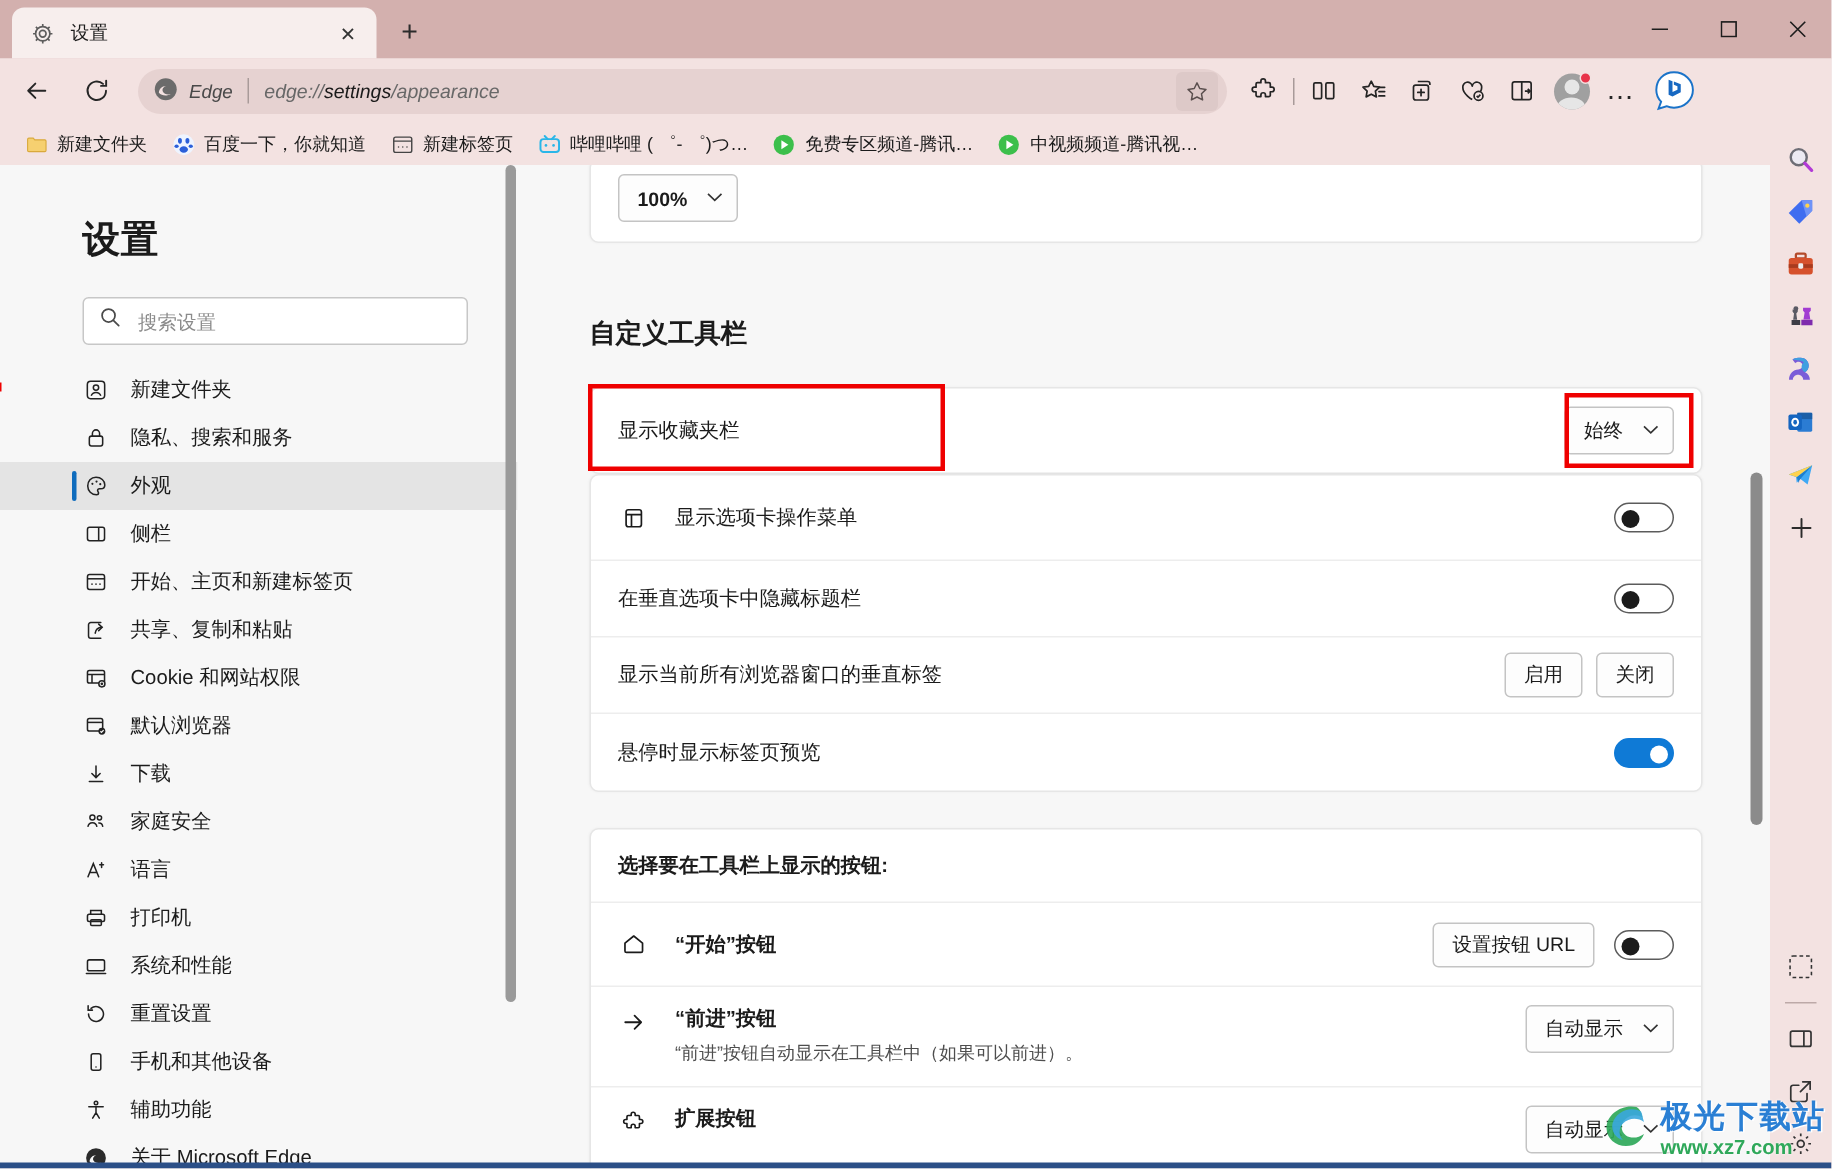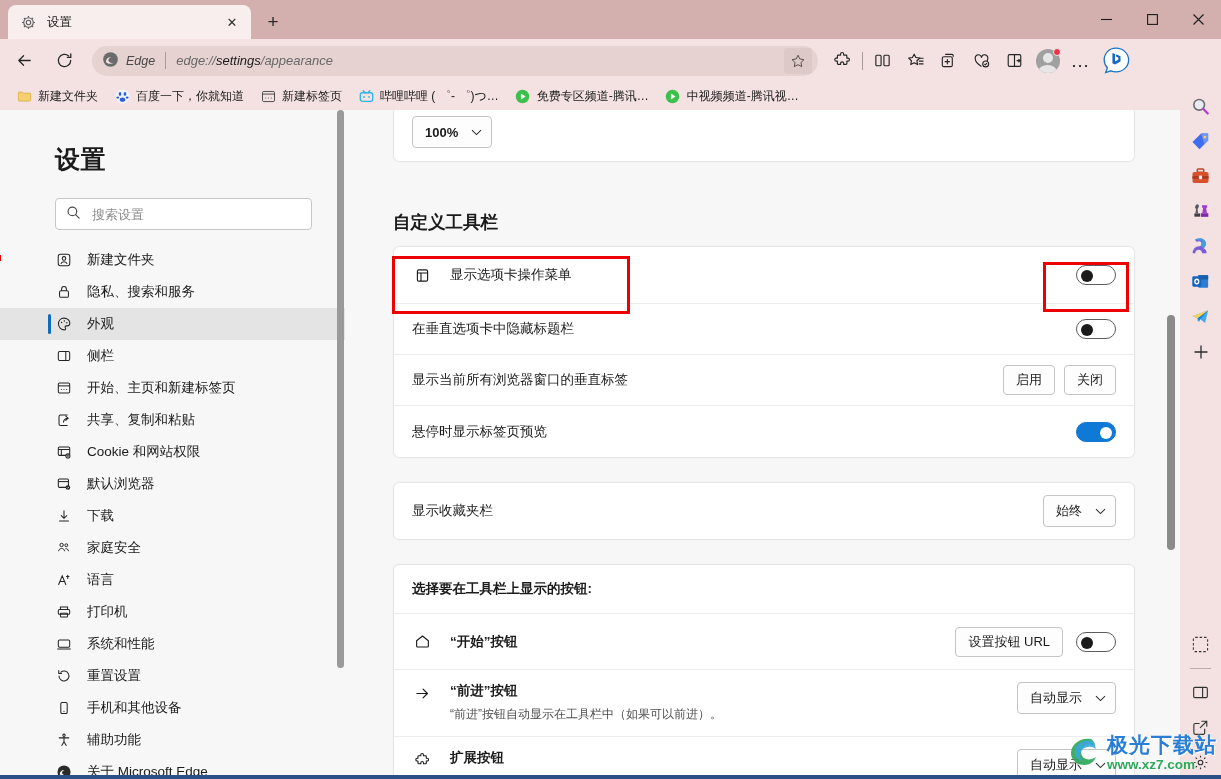--- a/index.html
+++ b/index.html
@@ -661,66 +661,66 @@
               <svg width="11" height="7" viewBox="0 0 11 7" fill="none" stroke="#333" stroke-width="1.1">
                   <path d="M1 1.2l4.5 4.4L10 1.2"></path>
                 </svg>
             </span>
           </div>
         </div>
       </div>
 
       <div class="section-title" style="margin-top:48px;">自定义工具栏</div>
 
-      <div class="card">
-        <div class="row" style="min-height:57px;">
-          <span class="row-icon">
-            <svg width="17" height="17" viewBox="0 0 18 18" fill="none" stroke="#1b1b1b" stroke-width="1.2">
-              <rect x="3.6" y="3" width="10.8" height="12" rx="1.6"></rect>
-                <path d="M3.6 6.4h10.8M7.4 6.4V15"></path>
-            </svg>
-          </span>
-          <span class="row-label">显示选项卡操作菜单</span>
-          <div class="toggle">
-              <div class="knob"></div>
-            </div>
-        </div>
-
-        <div class="row">
-          <span class="row-label">在垂直选项卡中隐藏标题栏</span>
-          <div class="toggle">
-              <div class="knob"></div>
-            </div>
-        </div>
-
-        <div class="row">
-          <span class="row-label">显示当前所有浏览器窗口的垂直标签</span>
-          <button class="btn">启用</button>
-          <button class="btn">关闭</button>
-        </div>
-
-        <div class="row">
-          <span class="row-label">悬停时显示标签页预览</span>
-          <div class="toggle on">
-              <div class="knob"></div>
-            </div>
-        </div>
-      </div>
-
       <div class="card" style="margin-top:24px;">
         <div class="row" style="min-height:56px;">
           <span class="row-label">显示收藏夹栏</span>
           <div class="select">
             <span>始终</span>
             <span class="chev">
               <svg width="11" height="7" viewBox="0 0 11 7" fill="none" stroke="#333" stroke-width="1.1">
                   <path d="M1 1.2l4.5 4.4L10 1.2"></path>
                 </svg>
             </span>
           </div>
+        </div>
+      </div>
+
+      <div class="card">
+        <div class="row" style="min-height:57px;">
+          <span class="row-icon">
+            <svg width="17" height="17" viewBox="0 0 18 18" fill="none" stroke="#1b1b1b" stroke-width="1.2">
+              <rect x="3.6" y="3" width="10.8" height="12" rx="1.6"></rect>
+                <path d="M3.6 6.4h10.8M7.4 6.4V15"></path>
+            </svg>
+          </span>
+          <span class="row-label">显示选项卡操作菜单</span>
+          <div class="toggle">
+              <div class="knob"></div>
+            </div>
+        </div>
+
+        <div class="row">
+          <span class="row-label">在垂直选项卡中隐藏标题栏</span>
+          <div class="toggle">
+              <div class="knob"></div>
+            </div>
+        </div>
+
+        <div class="row">
+          <span class="row-label">显示当前所有浏览器窗口的垂直标签</span>
+          <button class="btn">启用</button>
+          <button class="btn">关闭</button>
+        </div>
+
+        <div class="row">
+          <span class="row-label">悬停时显示标签页预览</span>
+          <div class="toggle on">
+              <div class="knob"></div>
+            </div>
         </div>
       </div>
 
       <div class="card" style="margin-top:24px;">
         <div class="row" style="min-height:49px;">
           <span class="row-label bold">选择要在工具栏上显示的按钮:</span>
         </div>
 
         <div class="row" style="min-height:56px;">
           <span class="row-icon">

